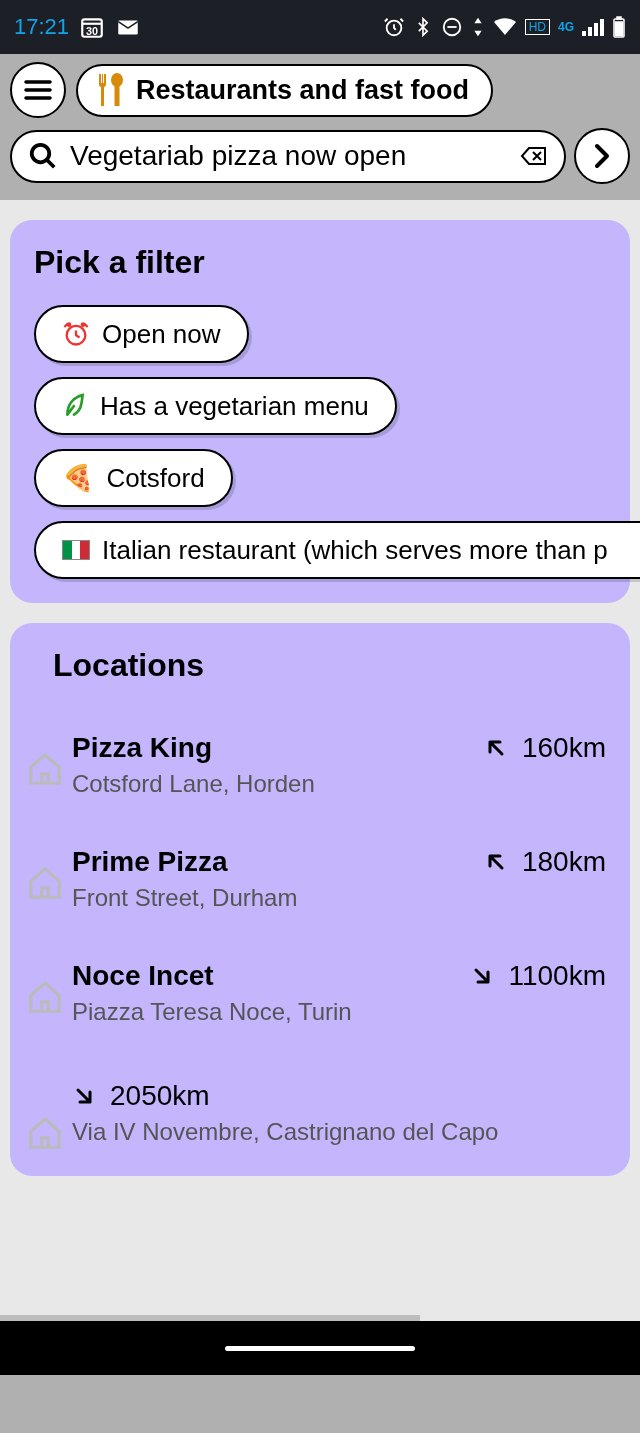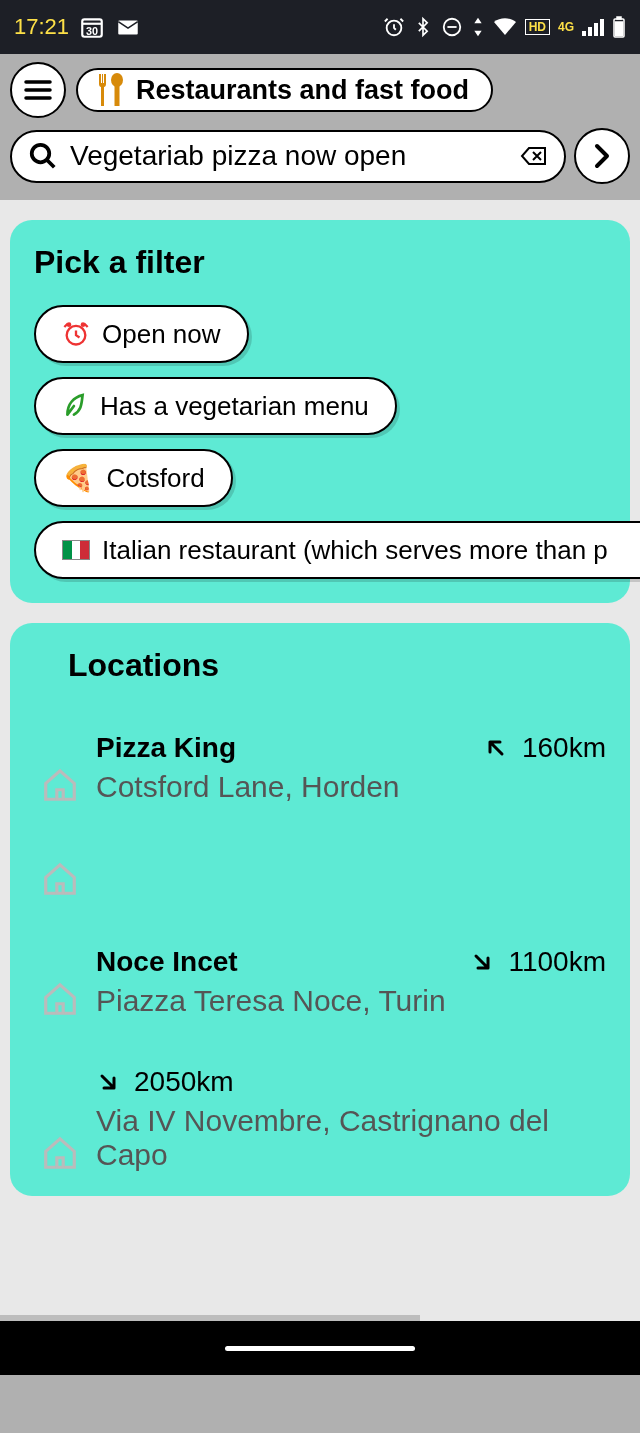--- a/index.html
+++ b/index.html
@@ -1,42 +1,42 @@
 <!DOCTYPE html>
 <html><head>
 <meta charset="utf-8">
 <style>
   * { box-sizing: border-box; margin: 0; padding: 0; }
   html, body { width: 640px; height: 1433px; font-family: -apple-system, Arial, sans-serif; background: #b0b0b0; overflow: hidden; }
-  .status-bar { height: 54px; background: #1d1f26; color: #fde047; display: flex; align-items: center; justify-content: space-between; padding: 0 14px; font-size: 22px; font-weight: 500; }
+  .status-bar { height: 54px; background: #1d1f26; color: #0ea5e9; display: flex; align-items: center; justify-content: space-between; padding: 0 14px; font-size: 22px; font-weight: 500; }
   .status-left { display: flex; align-items: center; gap: 10px; }
   .status-right { display: flex; align-items: center; gap: 8px; }
   .status-right svg { display: block; }
   .header-zone { background: #b0b0b0; padding: 8px 10px 16px 10px; }
   .top-row { display: flex; align-items: center; gap: 10px; }
   .menu-btn { width: 56px; height: 56px; border-radius: 50%; background: #fff; border: 2px solid #000; display: flex; align-items: center; justify-content: center; flex-shrink: 0; }
-  .category-pill { height: 44px; border-radius: 28px; background: #fff; border: 2px solid #000; display: flex; align-items: center; padding: 0 22px 0 14px; gap: 10px; }
+  .category-pill { height: 53px; border-radius: 28px; background: #fff; border: 2px solid #000; display: flex; align-items: center; padding: 0 22px 0 14px; gap: 10px; }
   .category-pill .label { font-size: 27px; font-weight: 700; }
   .search-row { display: flex; align-items: center; gap: 8px; margin-top: 10px; }
   .search-pill { flex: 1; height: 53px; border-radius: 33px; background: #fff; border: 2px solid #000; display: flex; align-items: center; padding: 0 16px; gap: 12px; }
   .search-pill input { flex: 1; border: none; outline: none; font-size: 28px; background: transparent; }
   .next-btn { width: 56px; height: 56px; border-radius: 50%; background: #fff; border: 2px solid #000; display: flex; align-items: center; justify-content: center; flex-shrink: 0; }
   .content { background: #e8e8e8; padding: 20px 10px 0 10px; height: 1175px; overflow: hidden; position: relative; }
-  .card { background: #5eead4; border-radius: 22px; padding: 24px; margin-bottom: 20px; }
+  .card { background: #c4b5fd; border-radius: 22px; padding: 24px; margin-bottom: 20px; }
   .section-title { font-size: 32px; font-weight: 700; margin-bottom: 24px; }
   .chips { display: flex; flex-direction: column; align-items: flex-start; gap: 14px; }
   .chip { height: 58px; border-radius: 29px; background: #fff; border: 2px solid #000; box-shadow: 3px 3px 0 rgba(0,0,0,0.15); display: flex; align-items: center; padding: 11px 26px; gap: 12px; font-size: 26px; font-weight: 500; white-space: nowrap; }
   .chip.overflow { width: 640px; }
-  .loc-item { display: flex; align-items: flex-end; gap: 14px; padding: 24px 0; }
+  .loc-item { display: flex; align-items: center; gap: 5px; padding: 24px 0; }
   .loc-icon { width: 44px; display: flex; justify-content: center; padding-top: 8px; flex-shrink: 0; }
   .loc-body { flex: 1; }
   .loc-top { display: flex; align-items: center; justify-content: space-between; gap: 10px; flex-wrap: wrap; }
   .loc-name { font-size: 28px; font-weight: 700; }
   .loc-dist { display: flex; align-items: center; gap: 14px; font-size: 28px; font-weight: 500; }
-  .loc-addr { font-size: 30px; color: #555; margin-top: 6px; }
+  .loc-addr { font-size: 24px; color: #555; margin-top: 6px; }
   .nav-bar { position: absolute; bottom: 0; left: 0; right: 0; height: 54px; background: #000; display: flex; align-items: center; justify-content: center; }
   .nav-handle { width: 190px; height: 5px; border-radius: 3px; background: #fff; }
   .scroll-thin { position: absolute; left: 0; bottom: 54px; height: 6px; width: 420px; background: #bdbdbd; }
 </style>
 </head>
 <body>
 
 <div class="status-bar">
   <div class="status-left">
     <span>17:21</span>
@@ -61,21 +61,21 @@
     <svg width="22" height="22" viewBox="0 0 24 24" fill="none" stroke="#fff" stroke-width="2">
         <circle cx="12" cy="12" r="9"></circle>
         <path d="M7 12h10"></path>
       </svg>
     <svg width="14" height="22" viewBox="0 0 12 24" fill="#fff">
         <path d="M6 2l4 6H2zM6 22l-4-6h8z"></path>
       </svg>
     <svg width="24" height="20" viewBox="0 0 24 20" fill="#fff">
         <path d="M12 18L1 5c6-5 16-5 22 0z"></path>
       </svg>
-    <span style="border:1.5px solid #fff;padding:0 3px;font-size:12px;font-weight:700;">HD</span>
+    <span style="border:1.5px solid #fff;padding:0 3px;font-size:12px;font-weight:400;">HD</span>
     <span style="font-size:12px;font-weight:700;">4G</span>
     <svg width="22" height="18" viewBox="0 0 22 18" fill="#fff">
         <rect x="0" y="13" width="4" height="5"></rect>
         <rect x="6" y="9" width="4" height="9"></rect>
         <rect x="12" y="5" width="4" height="13"></rect>
         <rect x="18" y="1" width="4" height="17"></rect>
       </svg>
     <svg width="14" height="22" viewBox="0 0 14 22" fill="none" stroke="#fff" stroke-width="1.5">
         <rect x="2" y="3" width="10" height="18" rx="1"></rect>
         <rect x="5" y="1" width="4" height="2" fill="#fff"></rect>
@@ -148,21 +148,21 @@
         <span style="display:inline-flex;width:28px;height:20px;border:1px solid #888;">
             <span style="flex:1;background:#009246"></span>
             <span style="flex:1;background:#fff"></span>
             <span style="flex:1;background:#ce2b37"></span>
           </span>
         <span>Italian restaurant (which serves more than p</span>
       </div>
     </div>
   </div>
 
-  <div class="card" style="padding:24px 24px 0 28px;">
+  <div class="card" style="padding:24px 24px 0 13px;">
     <div class="section-title" style="margin-left:30px;">Locations</div>
 
     <div class="loc-item">
       <div class="loc-icon">
           <svg width="38" height="38" viewBox="0 0 24 24" fill="none" stroke="#bbb" stroke-width="2">
             <path d="M3 11l9-8 9 8v10H3z"></path>
             <path d="M10 21v-6h4v6"></path>
           </svg>
         </div>
       <div class="loc-body">
@@ -179,20 +179,32 @@
       </div>
     </div>
 
     <div class="loc-item">
       <div class="loc-icon">
           <svg width="38" height="38" viewBox="0 0 24 24" fill="none" stroke="#bbb" stroke-width="2">
             <path d="M3 11l9-8 9 8v10H3z"></path>
             <path d="M10 21v-6h4v6"></path>
           </svg>
         </div>
+      <div class="loc-body">
+        <div class="loc-top">
+          <span class="loc-name">Prime Pizza</span>
+          <span class="loc-dist">
+              <svg width="24" height="24" viewBox="0 0 24 24" fill="none" stroke="#000" stroke-width="3" stroke-linecap="round">
+                <path d="M18 18L6 6M6 6h10M6 6v10"></path>
+              </svg>
+              <span>180km</span>
+            </span>
+        </div>
+        <div class="loc-addr">Front Street, Durham</div>
+      </div>
     </div>
 
     <div class="loc-item">
       <div class="loc-icon">
           <svg width="38" height="38" viewBox="0 0 24 24" fill="none" stroke="#bbb" stroke-width="2">
             <path d="M3 11l9-8 9 8v10H3z"></path>
             <path d="M10 21v-6h4v6"></path>
           </svg>
         </div>
       <div class="loc-body">

